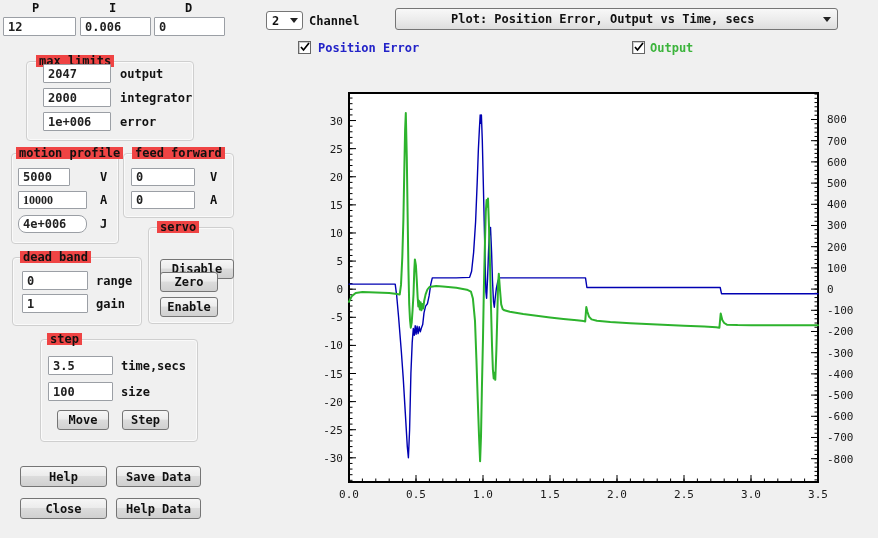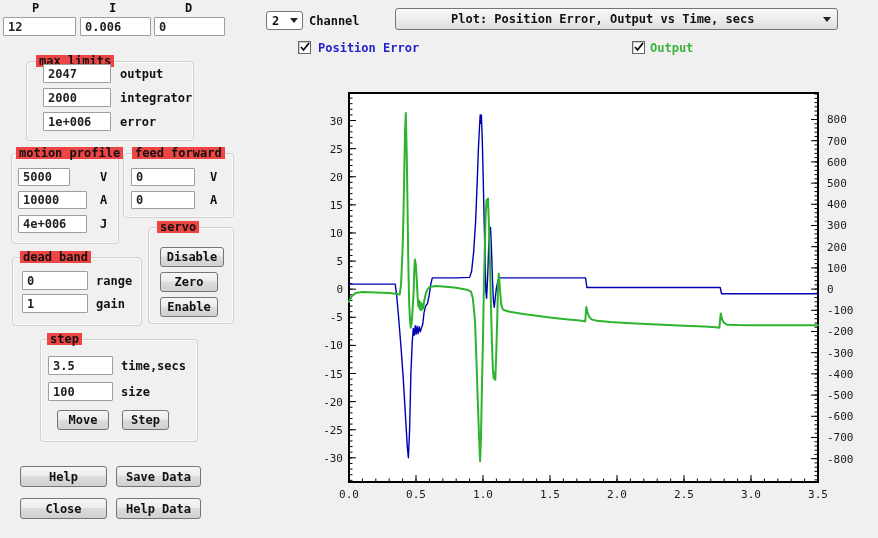--- a/index.html
+++ b/index.html
@@ -70,35 +70,35 @@
   <span class="lbl" style="left:120px;top:68px;">output</span>
   <input class="tf" style="left: 43px; top: 88px; width: 68px; height: 19px;" value="2000">
   <span class="lbl" style="left:120px;top:92px;">integrator</span>
   <input class="tf" style="left: 43px; top: 112px; width: 68px; height: 19px;" value="1e+006">
   <span class="lbl" style="left:120px;top:116px;">error</span>
 
   <div class="grp" style="left:11px;top:153px;width:106px;height:89px;"></div>
   <span class="grp-title" style="left:16px;top:147px;">motion profile</span>
   <input class="tf" style="left: 18px; top: 168px; width: 52px; height: 18px;" value="5000">
   <span class="lbl" style="left:100px;top:171px;">V</span>
-  <input class="tf" style="left: 18px; top: 191px; width: 69px; height: 18px;" value="10000">
+  <input class="tf" style="left: 18px; top: 191px; width: 69px; height: 18px; font-family: Liberation Serif, serif;" value="10000">
   <span class="lbl" style="left:100px;top:194px;">A</span>
-  <input class="tf" style="left: 18px; top: 215px; width: 69px; height: 18px;" value="4e+006">
+  <input class="tf" style="left: 18px; top: 215px; width: 69px; height: 18px; border-radius: 8px;" value="4e+006">
   <span class="lbl" style="left:100px;top:218px;">J</span>
 
   <div class="grp" style="left:123px;top:153px;width:109px;height:63px;"></div>
   <span class="grp-title" style="left:132px;top:147px;">feed forward</span>
   <input class="tf" style="left: 131px; top: 168px; width: 64px; height: 18px;" value="0">
   <span class="lbl" style="left:210px;top:171px;">V</span>
   <input class="tf" style="left: 131px; top: 191px; width: 64px; height: 18px;" value="0">
   <span class="lbl" style="left:210px;top:194px;">A</span>
 
   <div class="grp" style="left:148px;top:227px;width:84px;height:95px;"></div>
   <span class="grp-title" style="left:157px;top:221px;">servo</span>
-  <button class="btn" style="left:160px;top:247px;width:64px;height:20px;">Disable</button>
+  <button class="btn" style="left:160px;top:259px;width:74px;height:20px;">Disable</button>
   <button class="btn" style="left:160px;top:272px;width:58px;height:20px;">Zero</button>
   <button class="btn" style="left:160px;top:297px;width:58px;height:20px;">Enable</button>
 
   <div class="grp" style="left:12px;top:257px;width:128px;height:67px;"></div>
   <span class="grp-title" style="left:20px;top:251px;">dead band</span>
   <input class="tf" style="left: 22px; top: 271px; width: 66px; height: 19px;" value="0">
   <span class="lbl" style="left:96px;top:275px;">range</span>
   <input class="tf" style="left: 22px; top: 294px; width: 66px; height: 19px;" value="1">
   <span class="lbl" style="left:96px;top:298px;">gain</span>
 

